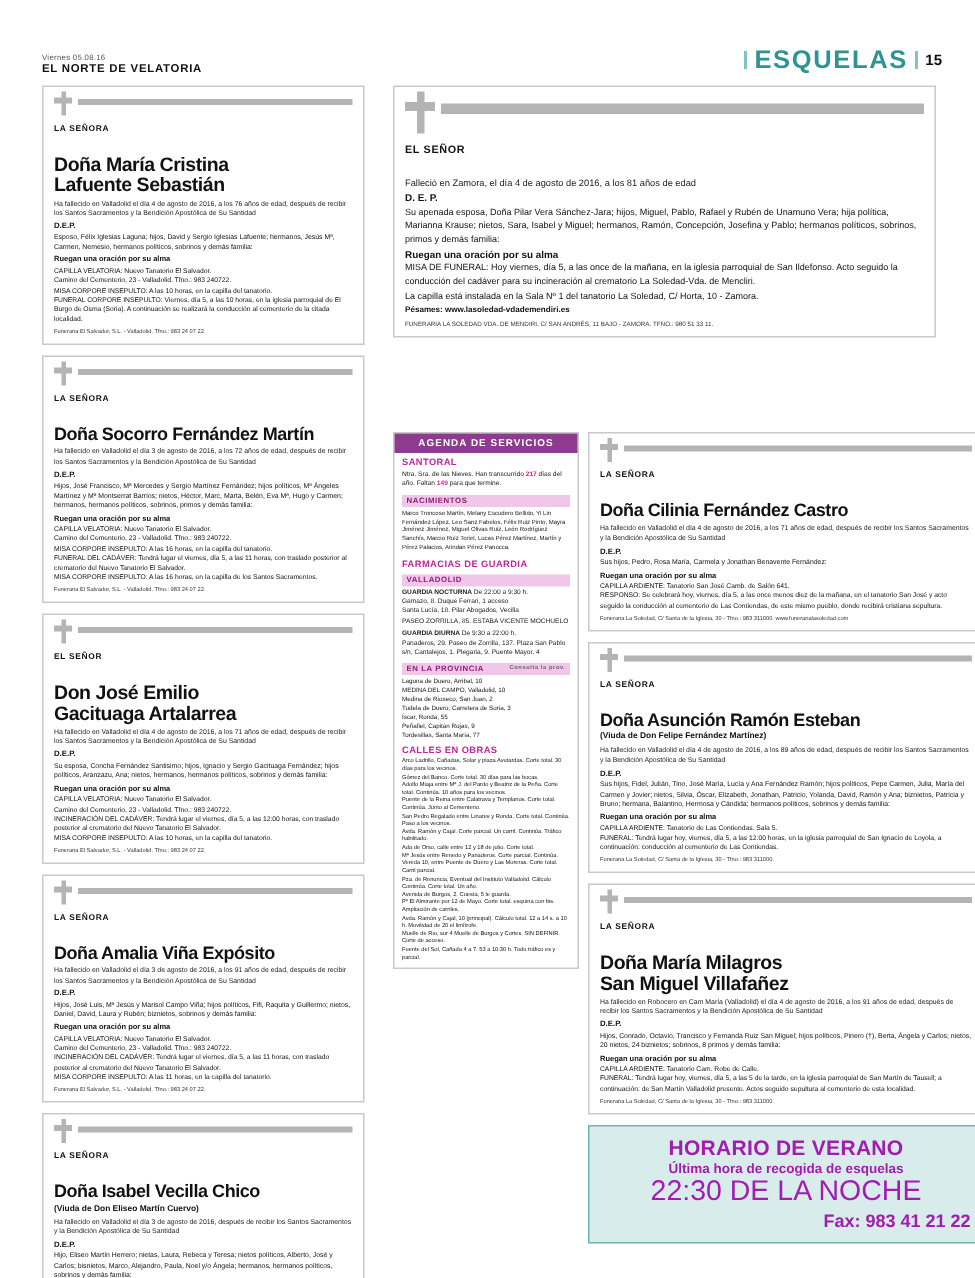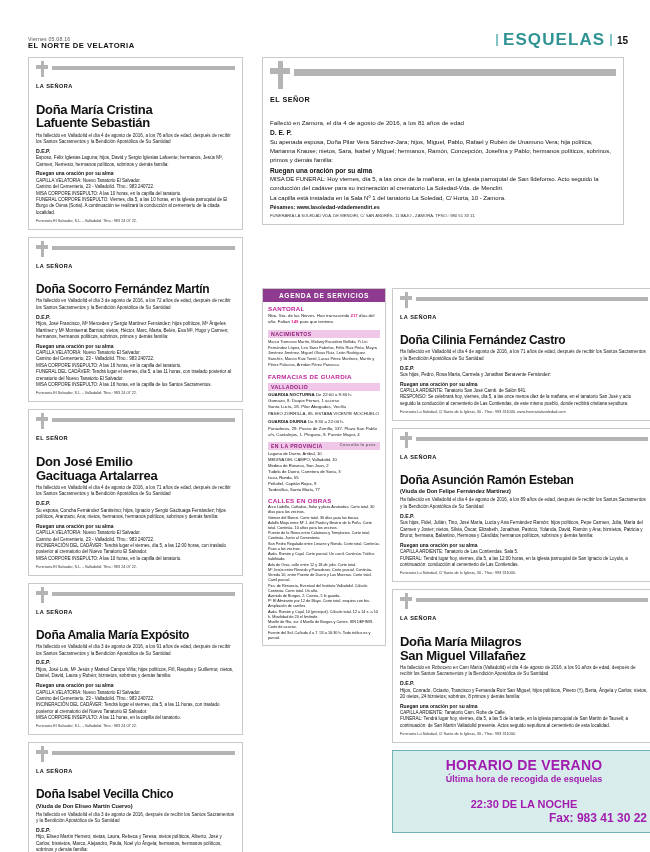--- a/index.html
+++ b/index.html
@@ -92,21 +92,21 @@
   .ag-row { font-size:4.2px; line-height:1.42; padding:0 5px; }
   .ag-note { font-size:3.8px; color:#666; float:right; }
 
   
   .promo {
     border:1px solid #6fb5b5; background:#d8ecec; color:#a21caf;
     padding:6px 8px 7px 8px; text-align:center;
   }
   .promo-1 { font-size:14px; font-weight:bold; letter-spacing:.2px; }
   .promo-2 { font-size:9px; font-weight:bold; margin-top:1px; }
-  .promo-3 { font-size:11px; font-weight:bold; margin-top:14px; }
+  .promo-3 { font-size:19px; font-weight:normal; margin-top:0; }
   .promo-4 { font-size:12px; font-weight:bold; text-align:right; margin-top:1px; }
 </style>
 </head>
 <body>
 
 <div class="masthead">
   <div class="mast-left">
     <div class="mast-date">Viernes 05.08.16</div>
     <div class="mast-title">EL NORTE DE VELATORIA</div>
   </div>
@@ -176,21 +176,21 @@
         <div>MISA CORPORE INSEPULTO: A las 10 horas, en la capilla del tanatorio.</div>
       </div>
       <div class="funer">Funeraria El Salvador, S.L. - Valladolid. Tfno.: 983 24 07 22.</div>
     </div>
     <div class="obit ">
       <div class="obit-top">
         <span class="cross"></span>
         <span class="topbar"></span>
       </div>
       <div class="kicker">LA SEÑORA</div>
-      <div class="name name-sm">Doña Amalia María Expósito</div>
+      <div class="name name-sm">Doña Amalia Viña Expósito</div>
       <div class="lede">Ha fallecido en Valladolid el día 3 de agosto de 2016, a los 91 años de edad, después de recibir los Santos Sacramentos y la Bendición Apostólica de Su Santidad</div>
       <div class="dep">D.E.P.</div>
       <div class="fam">Hijos, José Luis, Mª Jesús y Marisol Campo Viña; hijos políticos, Fifi, Raquita y Guillermo; nietos, Daniel, David, Laura y Rubén; biznietos, sobrinos y demás familia:</div>
       <div class="pray">Ruegan una oración por su alma</div>
       <div class="svc">
         <div>CAPILLA VELATORIA: Nuevo Tanatorio El Salvador.</div>
         <div>Camino del Cementerio, 23 - Valladolid. Tfno.: 983 240722.</div>
         <div>INCINERACIÓN DEL CADÁVER: Tendrá lugar el viernes, día 5, a las 11 horas, con traslado posterior al crematorio del Nuevo Tanatorio El Salvador.</div>
         <div>MISA CORPORE INSEPULTO: A las 11 horas, en la capilla del tanatorio.</div>
       </div>
@@ -321,15 +321,15 @@
       <div class="svc">
         <div>CAPILLA ARDIENTE: Tanatorio Cam. Robe de Calle.</div>
         <div>FUNERAL: Tendrá lugar hoy, viernes, día 5, a las 5 de la tarde, en la iglesia parroquial de San Martín de Tausell; a continuación: de San Martín Valladolid presente. Actos seguido sepultura al cementerio de esta localidad.</div>
       </div>
       <div class="funer">Funeraria La Soledad, C/ Santa de la Iglesia, 30 - Tfno.: 983 311000.</div>
     </div>
     <div class="promo">
       <div class="promo-1">HORARIO DE VERANO</div>
       <div class="promo-2">Última hora de recogida de esquelas</div>
       <div class="promo-3">22:30 DE LA NOCHE</div>
-      <div class="promo-4">Fax: 983 41 30 22</div>
+      <div class="promo-4">Fax: 983 41 21 22</div>
     </div>
   </div>
 
 </body></html>

